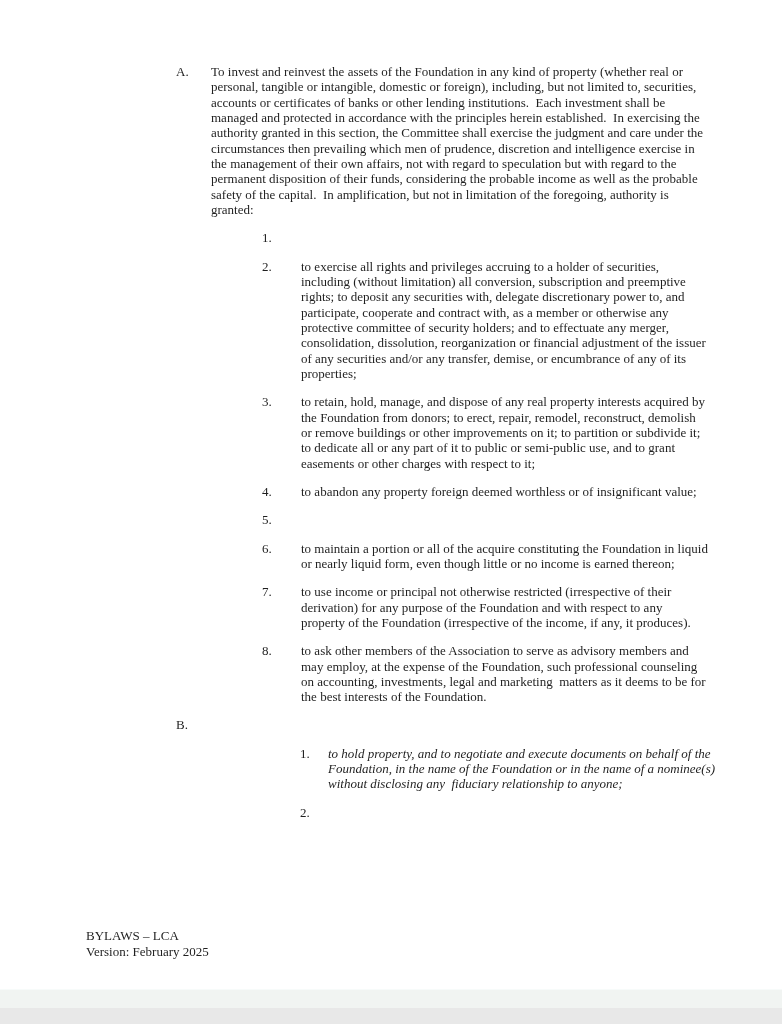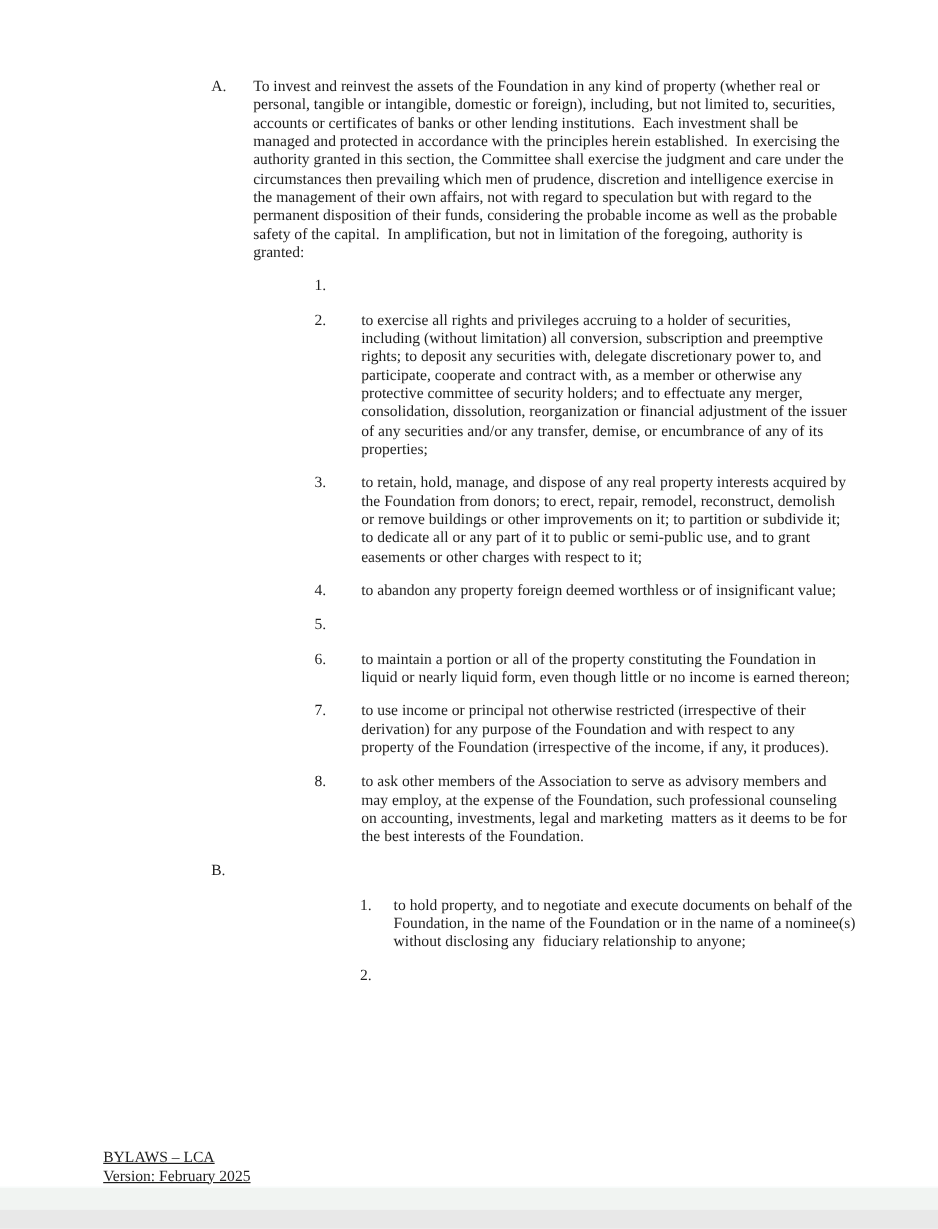--- a/index.html
+++ b/index.html
@@ -31,31 +31,30 @@
   
   .item-a { display: flex; align-items: flex-start; margin-top: 13px; }
   .item-a:first-of-type { margin-top: 0; }
   .item-a .num { margin-left: 262px; width: 39px; flex-shrink: 0; }
   .item-a .txt { width: 408px; }
 
   
   .item-b { display: flex; align-items: flex-start; margin-top: 13px; }
   .item-b:first-of-type { margin-top: 0; }
   .item-b .num { margin-left: 300px; width: 28px; flex-shrink: 0; }
-  .item-b .txt { width: 392px; }
+  .item-b .txt { width: 392px; font-style: italic; }
 
   .sec-b { margin-top: 13px; }
 
   
   .doc-footer {
     position: absolute;
     left: 86px;
-    top: 956px;
+    top: 928px;
     line-height: 1.2;
-    text-decoration: underline;
   }
 
   
   .viewer-band-1 {
     position: absolute;
     left: 0; bottom: 16px;
     width: 782px; height: 18px;
     background: #f1f4f2;
     border-top: 1px solid #f7fbfa;
   }
@@ -90,21 +89,21 @@
     </div>
     <div class="item-a">
       <span class="num">4.</span>
       <p class="txt pre">to abandon any property foreign deemed worthless or of insignificant value;</p>
     </div>
     <div class="item-a">
       <span class="num">5.</span>
     </div>
     <div class="item-a">
       <span class="num">6.</span>
-      <p class="txt pre">to maintain a portion or all of the property constituting the Foundation in liquid or nearly liquid form, even though little or no income is earned thereon;</p>
+      <p class="txt pre">to maintain a portion or all of the acquire constituting the Foundation in liquid or nearly liquid form, even though little or no income is earned thereon;</p>
     </div>
     <div class="item-a">
       <span class="num">7.</span>
       <p class="txt pre">to use income or principal not otherwise restricted (irrespective of their derivation) for any purpose of the Foundation and with respect to any property of the Foundation (irrespective of the income, if any, it produces).</p>
     </div>
     <div class="item-a">
       <span class="num">8.</span>
       <p class="txt pre">to ask other members of the Association to serve as advisory members and may employ, at the expense of the Foundation, such professional counseling on accounting, investments, legal and marketing  matters as it deems to be for the best interests of the Foundation.</p>
     </div>
   </section>

